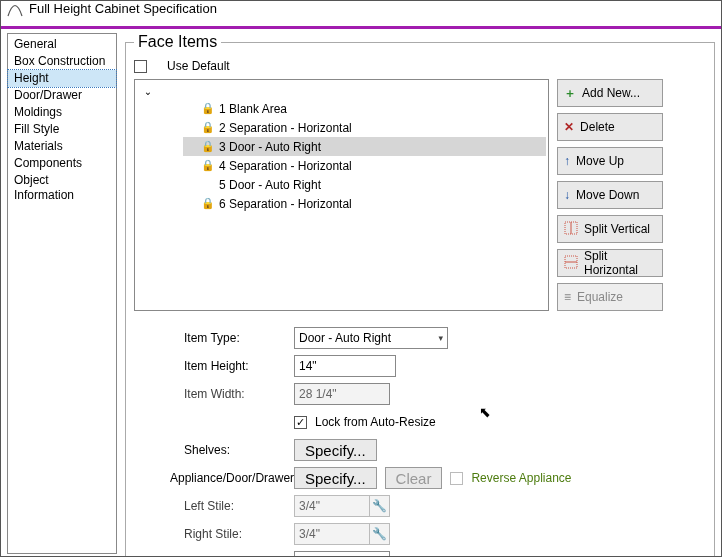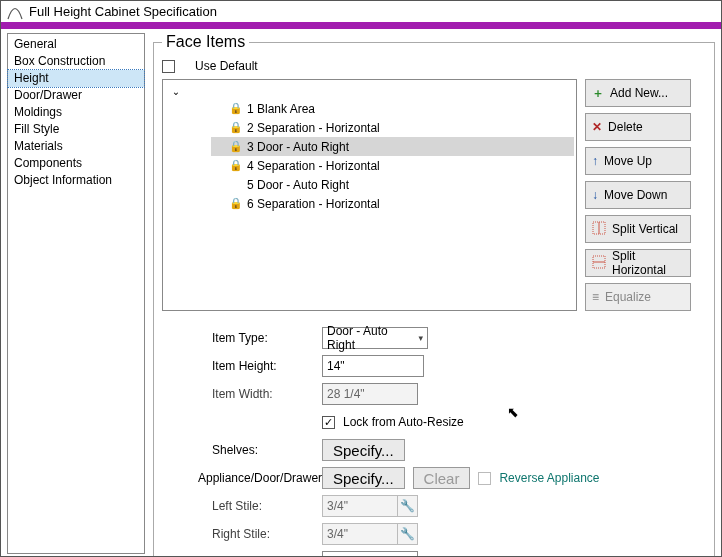--- a/index.html
+++ b/index.html
@@ -10,36 +10,35 @@
     color: #000;
     background: #fff;
     width: 722px;
     height: 557px;
     overflow: hidden;
     border: 1px solid #555;
   }
   .titlebar {
     height: 28px;
     display: flex;
-    align-items: center;
     padding: 0 6px;
-    border-bottom: 7px solid #a21caf;
+    border-bottom: 3px solid #a21caf;
     font-size: 13px;
   }
   .titlebar .app-icon {
     width: 16px; height: 16px;
     margin-right: 6px;
     display: inline-block;
   }
   .content {
     display: flex;
     height: calc(557px - 28px);
   }
   .sidebar {
-    width: 138px;
+    width: 110px;
     border: 1px solid #888;
     margin: 4px 4px 4px 6px;
     padding: 2px 0;
     background: #fff;
   }
   .sidebar-item {
     padding: 1px 6px;
     line-height: 15px;
     cursor: default;
   }
@@ -159,21 +158,21 @@
     background: #fff;
     padding: 0 4px;
     font-size: 12px;
     display: flex;
     align-items: center;
   }
   .txt { width: 96px; }
   .txt.wide { width: 102px; }
   .txt.ro { background: #f3f3f3; color: #666; }
   .select {
-    width: 106px;
+    width: 154px;
     justify-content: space-between;
   }
   .mini-btn {
     height: 22px;
     border: 1px solid #999;
     background: #eaeaea;
     padding: 0 10px;
     display: inline-flex;
     align-items: center;
     font-size: 15px;
@@ -362,21 +361,21 @@
             <div class="mini-btn">Specify...</div>
           </div>
         </div>
 
         <div class="form-row">
           <div class="form-label" style="padding-left:36px">Appliance/Door/Drawer:</div>
           <div class="form-ctrl">
             <div class="mini-btn">Specify...</div>
             <div class="mini-btn disabled">Clear</div>
             <span class="checkbox" style="border-color:#bbb"></span>
-            <span style="color:#0f766e">Reverse Appliance</span>
+            <span style="color:#4d7c0f">Reverse Appliance</span>
           </div>
         </div>
 
         <div class="form-row">
           <div class="form-label muted">Left Stile:</div>
           <div class="form-ctrl">
             <div class="stile-box">
               <span class="val">3/4"</span>
               <span class="wrench">🔧</span>
             </div>

